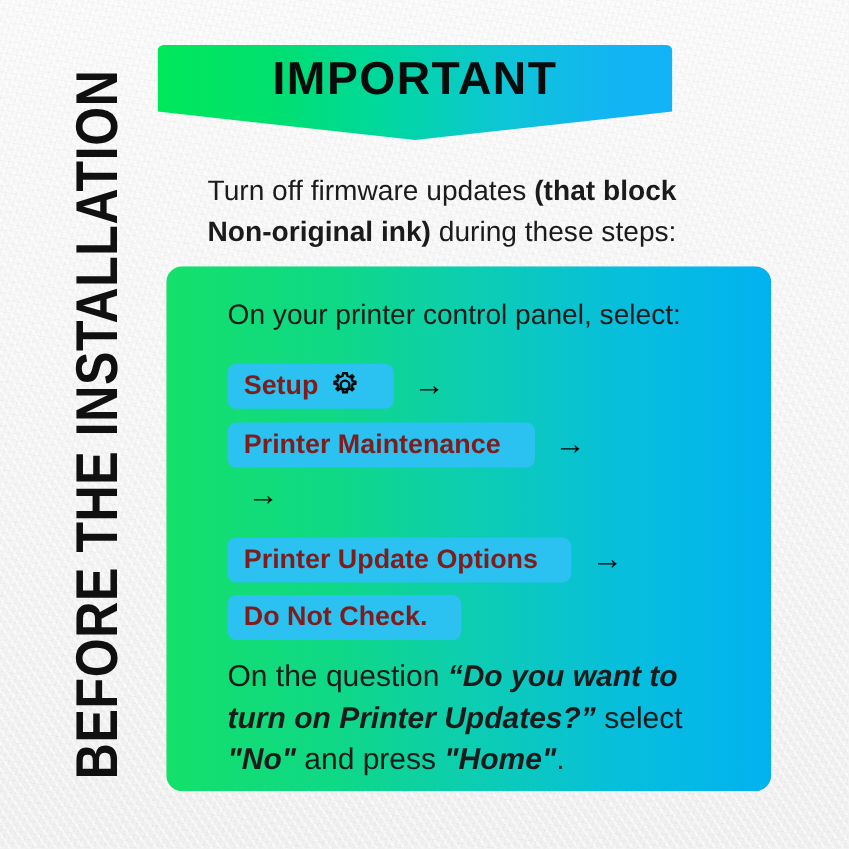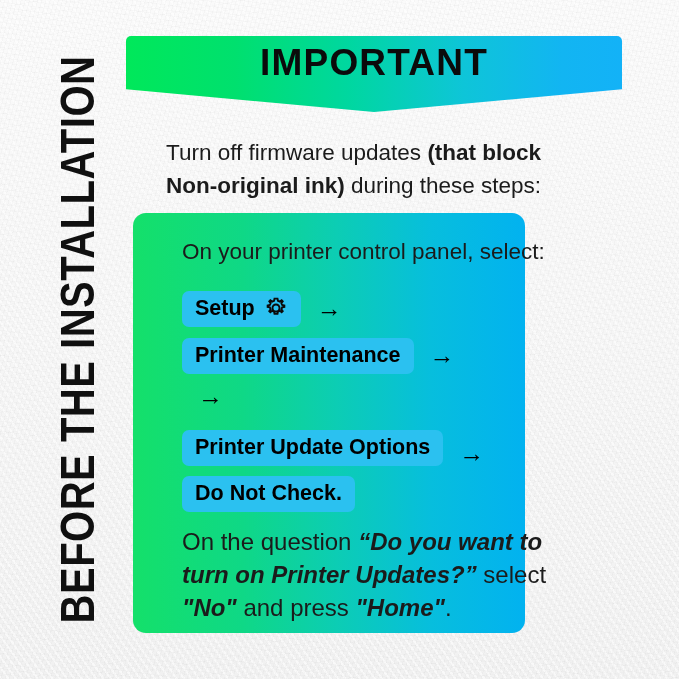--- a/index.html
+++ b/index.html
@@ -61,21 +61,21 @@
     width: 500px;
     height: 679px;
     z-index: 2;
   }
 
   
   #important-banner {
     position: absolute;
     left: 0px;
     top: 36px;
-    width: 496px;
+    width: 412px;
     height: 76px;
     background: linear-gradient(90deg, #00e85a 0%, #00e06e 22%, #00d7a0 45%, #0ec5d8 68%, #12b5f2 88%, #13b2f7 100%);
     -webkit-clip-path: polygon(0 0, 100% 0, 100% 70%, 50% 100%, 0 70%);
     clip-path: polygon(0 0, 100% 0, 100% 70%, 50% 100%, 0 70%);
     border-radius: 5px;
   }
   #important-banner .label {
     position: absolute;
     left: 0;
     top: 6px;
@@ -99,21 +99,21 @@
     color: #1b1b1b;
   }
   .b { font-weight: bold; }
   .bi { font-weight: bold; font-style: italic; }
 
   
   #steps-box {
     position: absolute;
     left: 7px;
     top: 213px;
-    width: 392px;
+    width: 484px;
     height: 420px;
     border-radius: 13px;
     background:
       linear-gradient(#ffffff00, #ffffff00) padding-box,
       linear-gradient(90deg, #14e06a 0%, #0fd886 28%, #0ccdb4 52%, #07bedd 76%, #02b2f0 100%) border-box;
     border: 4px solid transparent;
     box-sizing: border-box;
   }
 
   #panel-intro {
@@ -128,24 +128,24 @@
   
   .step-row {
     position: absolute;
     left: 45px;
     display: flex;
     align-items: center;
   }
   .pill {
     background: #2bc1f0;
     border-radius: 7px;
-    padding: 5px 13px 6px 13px;
+    padding: 5px 27px 6px 13px;
     font-size: 21.5px;
     font-weight: bold;
-    color: #000000;
+    color: #7f1d1d;
     display: flex;
     align-items: center;
     white-space: nowrap;
     line-height: 1.16;
   }
   .pill .gear {
     margin-left: 9px;
     display: inline-flex;
     align-items: center;
   }
@@ -153,21 +153,21 @@
     margin-left: 16px;
     font-size: 25px;
     font-weight: bold;
     color: #000;
     line-height: 1;
   }
 
   #step-0 { top: 74px; }
   #step-1 { top: 121px; }
   #step-2 { top: 167px; }
-  #step-3 { top: 213px; align-items: flex-end; }
+  #step-3 { top: 213px; }
   #step-4 { top: 259px; justify-content: center; }
 
   
   #closing-text {
     position: absolute;
     left: 45px;
     top: 308px;
     width: 405px;
     font-size: 24px;
     line-height: 33px;

